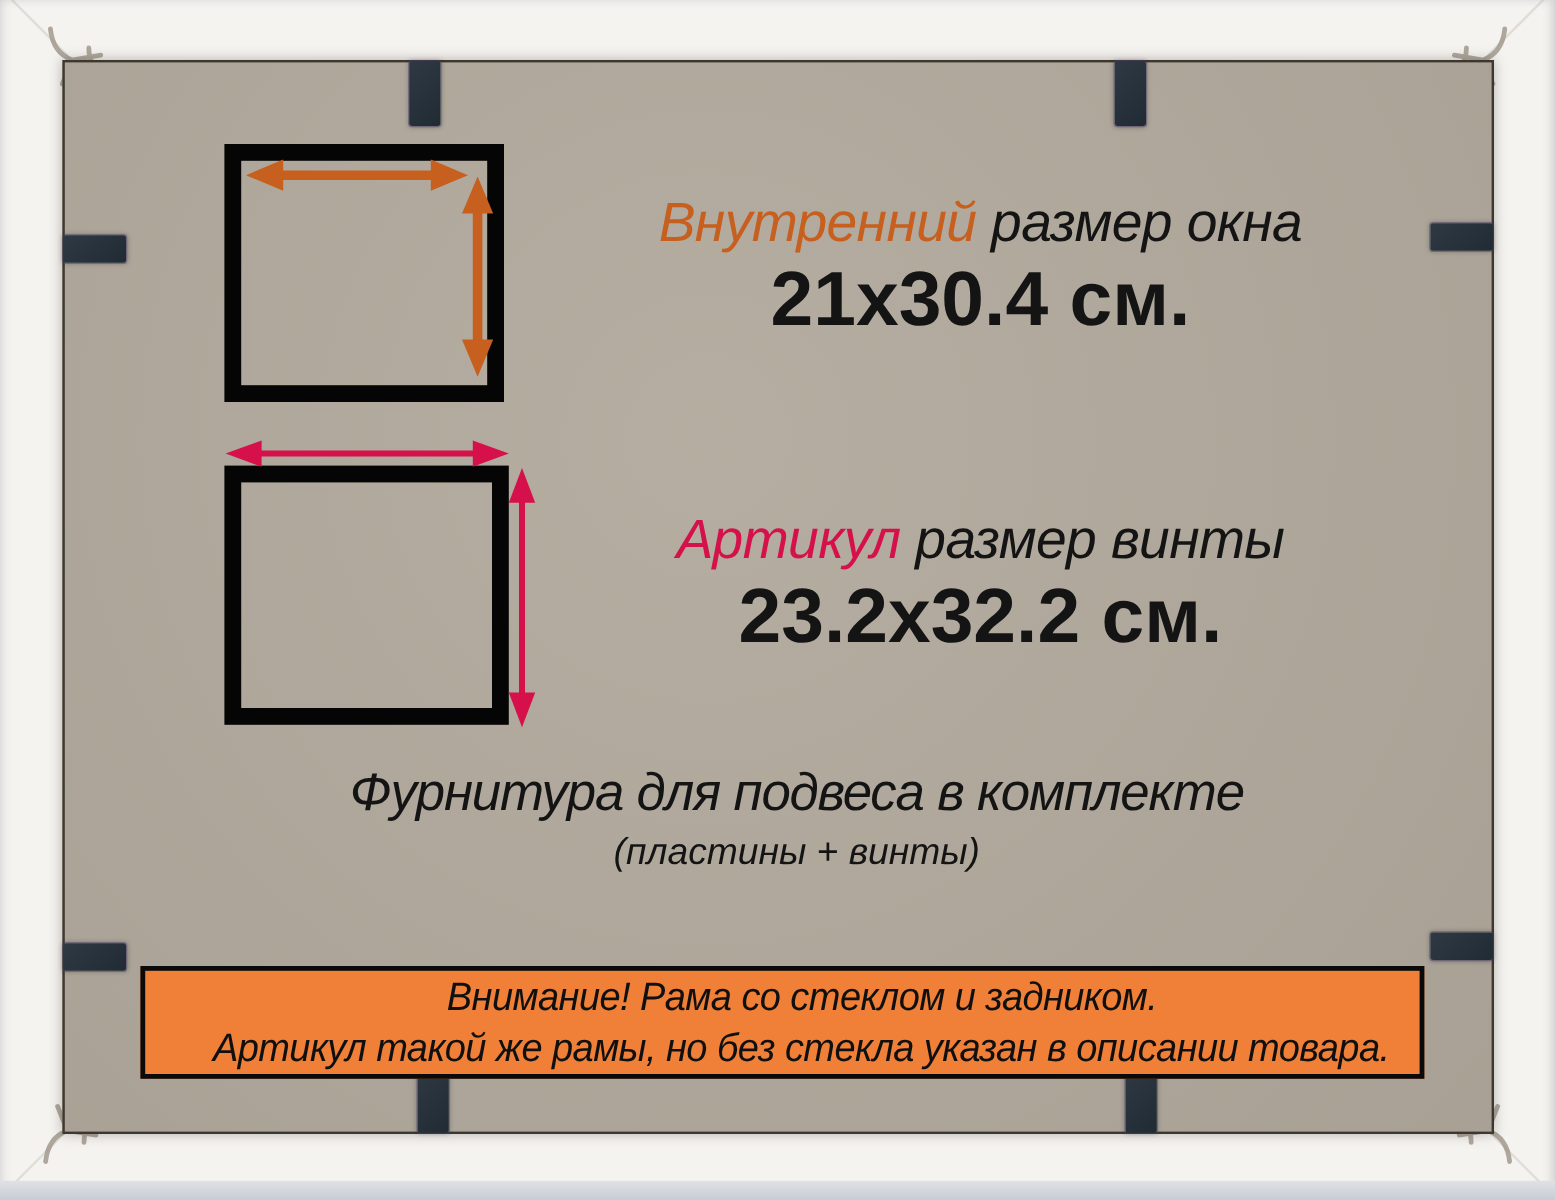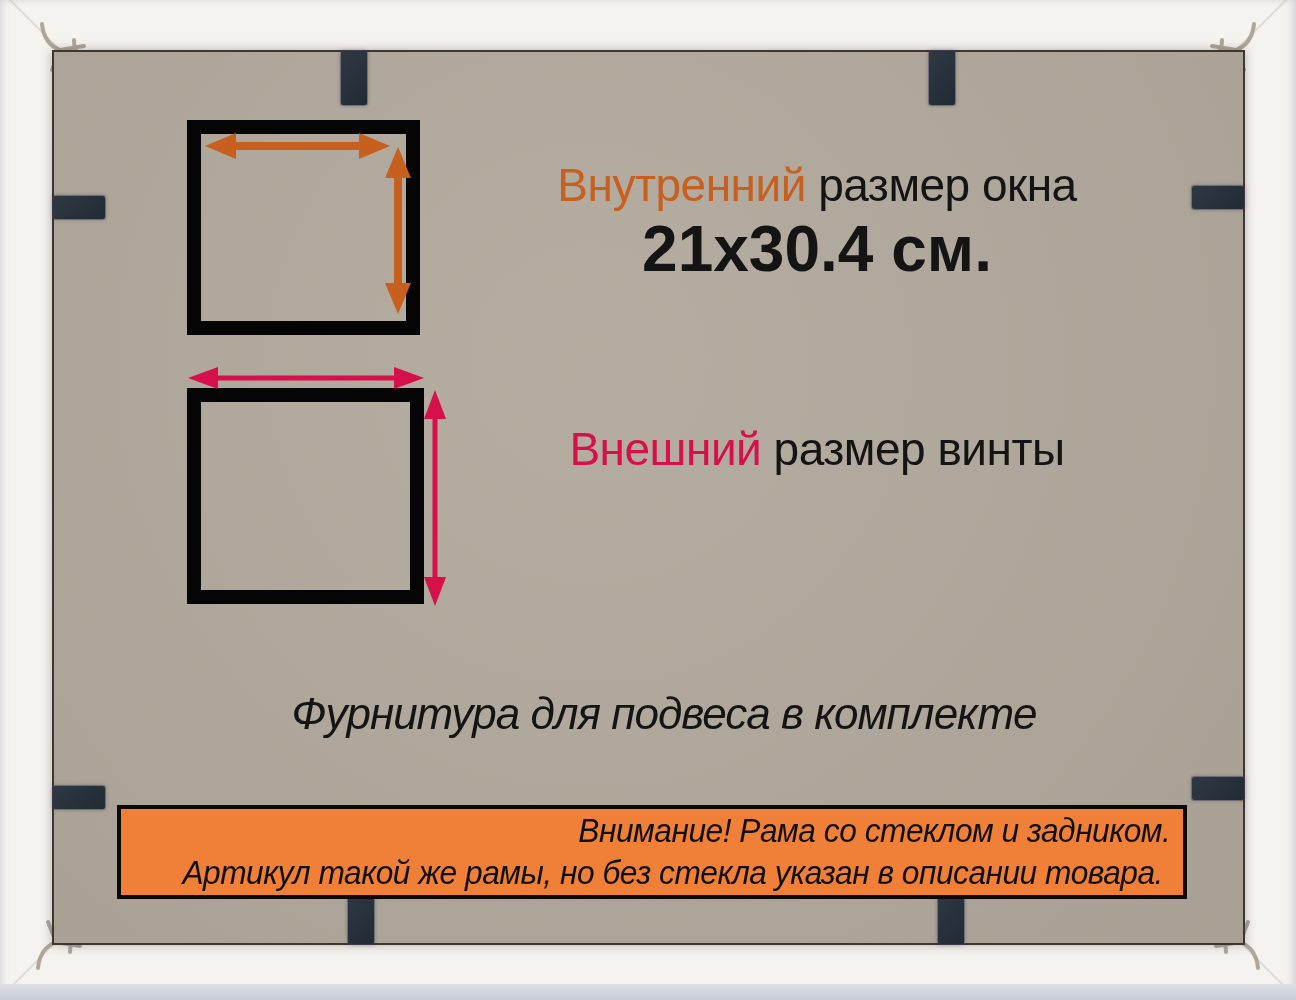--- a/index.html
+++ b/index.html
@@ -38,36 +38,36 @@
   .clip.v{width:26px;height:54px;}
   .clip.h{width:52px;height:23px;}
 
   .square{position:absolute;border:14px solid #050505;box-sizing:border-box;}
   #sq-inner{left:133px;top:68px;width:233px;height:215px;}
   #sq-outer{left:133px;top:336px;width:237px;height:216px;}
 
   .arrows{position:absolute;left:0;top:0;pointer-events:none;}
 
   .txt{position:absolute;text-align:center;color:var(--ink,#141414);}
-  .size-label{font-weight:500;font-size:46px;letter-spacing:-.5px;white-space:nowrap;}
+  .size-label{font-style:italic;font-weight:500;font-size:46px;letter-spacing:-.5px;white-space:nowrap;}
   .size-label .accent1{color:var(--orange,#c75f1e);}
   .size-label .accent2{color:var(--red,#d5104a);}
   .size-value{font-weight:700;font-size:64px;letter-spacing:0;margin-top:0;white-space:nowrap;}
 
   #block-inner{left:368px;top:106px;width:790px;}
   #block-outer{left:368px;top:370px;width:790px;}
 
-  #block-hardware{left:20px;top:637px;width:1180px;text-align:center;}
+  #block-hardware{left:20px;top:584px;width:1180px;text-align:center;}
   .hw-line1{font-style:italic;font-weight:500;font-size:44px;letter-spacing:-1px;white-space:nowrap;}
   .hw-line2{font-style:italic;font-weight:400;font-size:31px;margin-top:6px;white-space:nowrap;}
 
   .banner{
     position:absolute;left:63px;top:753px;width:1070px;height:94px;box-sizing:border-box;
     background:var(--banner,#f08038);border:4px solid #0a0a0a;
-    display:flex;flex-direction:column;justify-content:center;align-items:flex-end;
+    display:flex;flex-direction:column;justify-content:center;align-items:center;
     color:#101010;
     padding-left:32px;
   }
   .banner .line{font-style:italic;font-weight:500;font-size:33px;line-height:42px;
     letter-spacing:-.5px;white-space:nowrap;transform:scaleX(.96);}
 </style>
 </head>
 <body>
 
 <div class="stage">
@@ -144,27 +144,29 @@
     <div class="txt" id="block-inner">
       <div class="size-label">
         <span class="accent1">Внутренний</span>
         <span>размер окна</span>
       </div>
       <div class="size-value">21x30.4 см.</div>
     </div>
 
     <div class="txt" id="block-outer">
       <div class="size-label">
-        <span class="accent2">Внешний</span>
+        <span class="accent2">Артикул</span>
         <span>размер винты</span>
       </div>
+      <div class="size-value">23.2x32.2 см.</div>
     </div>
 
     <div class="txt" id="block-hardware">
       <div class="hw-line1">Фурнитура для подвеса в комплекте</div>
+      <div class="hw-line2">(пластины + винты)</div>
     </div>
 
     <div class="banner">
       <div class="line">Внимание! Рама со стеклом и задником.</div>
       <div class="line">Артикул такой же рамы, но без стекла указан в описании товара.</div>
     </div>
 
   </div>
 
   <div class="outer-bottom"></div>

